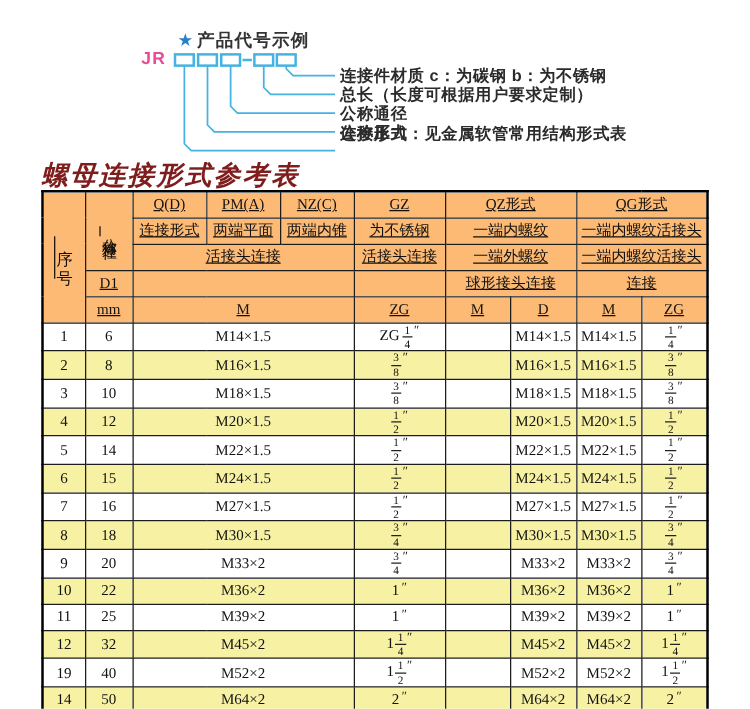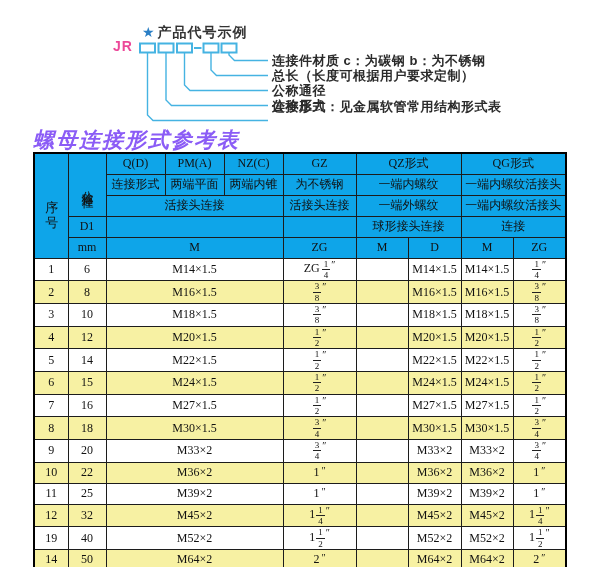--- a/index.html
+++ b/index.html
@@ -21,36 +21,36 @@
   }
   .code-svg{position:absolute;left:0;top:0;}
   .diagram-label{
     position:absolute;left:272px;font-size:13px;font-weight:bold;color:#2b2b2b;
     white-space:nowrap;line-height:15px;letter-spacing:0.5px;
   }
   
   .table-title{
     position:absolute;left:33px;top:126px;
     font-family:"Liberation Serif","DejaVu Serif",serif;
-    font-size:21px;font-weight:bold;font-style:italic;color:#8b5cf6;
+    font-size:21px;font-weight:bold;font-style:italic;color:#7f1d1d;
     letter-spacing:2px;
   }
   
   table.ref{
     position:absolute;left:33px;top:152px;
     border-collapse:collapse;table-layout:fixed;width:532px;
     font-family:"Liberation Serif","DejaVu Serif",serif;
     font-size:12px;color:#111;
   }
   table.ref td{
     border:1px solid #1c1c1c;text-align:center;vertical-align:middle;
     padding:0 1px;overflow:hidden;
   }
   table.ref{border:2px solid #000;}
-  tr.hd td{background:#0ea5e9;}
+  tr.hd td{background:#fdba74;text-decoration:underline;}
   tr.hrow{height:21px;}
   tr.drow{height:21px;}
   tr.drow.alt td{background:#f7f1a3;}
   td.serial-head{
     writing-mode:vertical-rl;text-orientation:upright;letter-spacing:17px;
     font-size:13px;padding-top:10px;
   }
   td.dn-head{
     writing-mode:vertical-rl;text-orientation:upright;letter-spacing:2px;
     font-size:12px;

